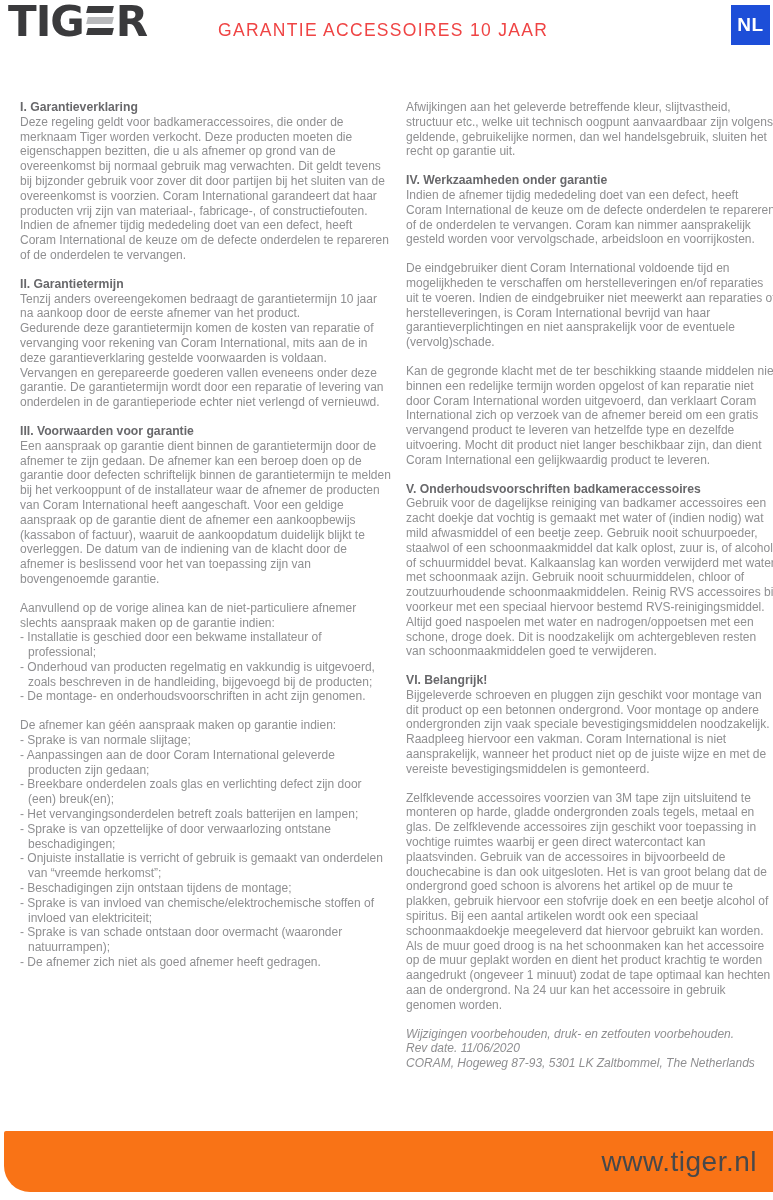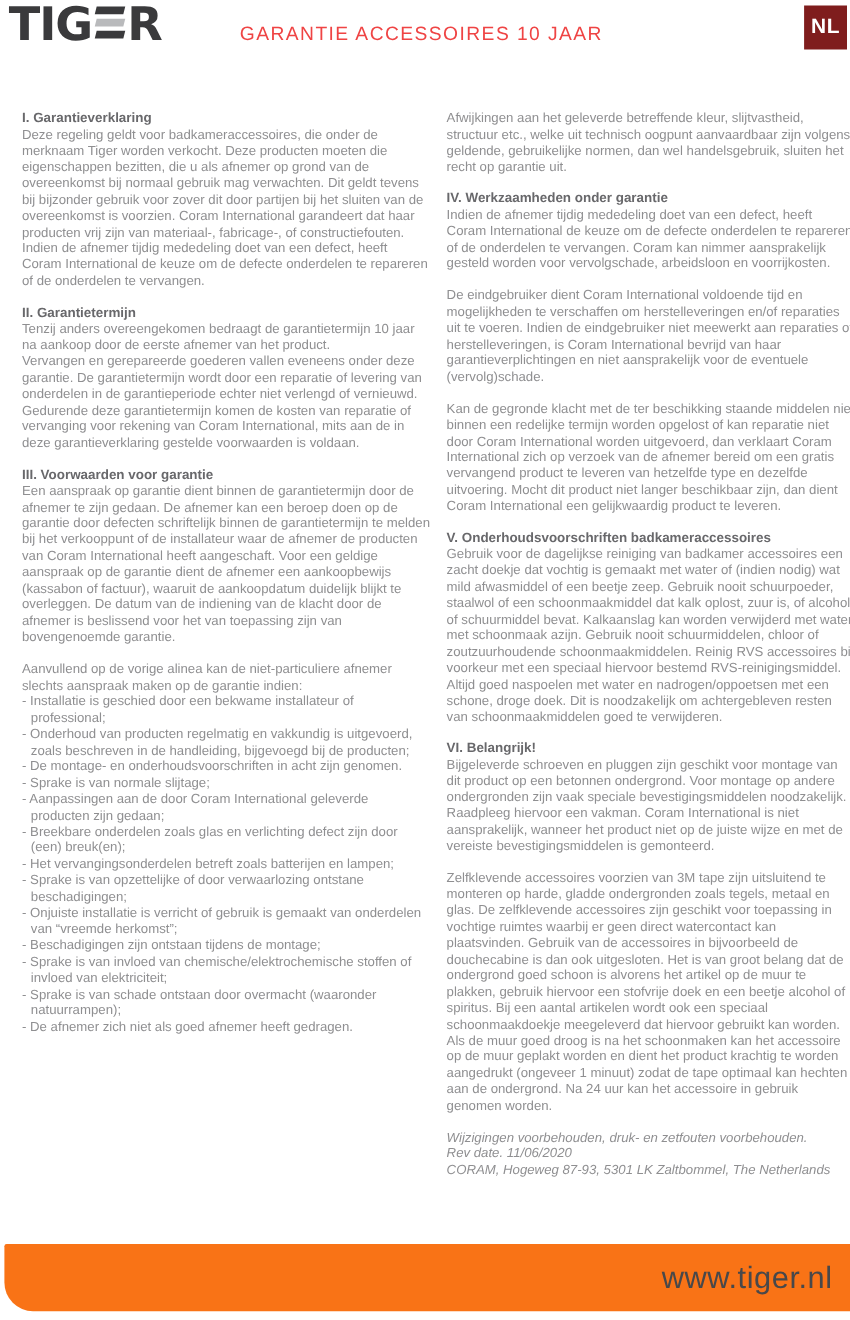--- a/index.html
+++ b/index.html
@@ -11,21 +11,21 @@
   .logo{position:absolute;left:8px;top:1px;color:#3a3a3c;
     font-family:"DejaVu Sans",sans-serif;font-weight:800;font-size:42px;
     letter-spacing:-1px;line-height:1;text-align:right;}
   .logo-e{display:inline-block;width:26px;height:30px;position:relative;margin:0 3px;}
   .logo-e .bar{position:absolute;left:0;width:100%;height:7px;background:#3a3a3c;transform:skewX(-14deg);}
   .logo-e .b1{top:0;}
   .logo-e .b2{top:11px;background:#b9babc;}
   .logo-e .b3{top:22px;}
   .doc-title{position:absolute;left:218px;top:20px;margin:0;
     font-size:17.5px;font-weight:400;color:#ef4444;letter-spacing:1.3px;white-space:nowrap;}
-  .nl-badge{position:absolute;right:3px;top:5px;width:39px;height:40px;background:#7f1d1d;
+  .nl-badge{position:absolute;right:3px;top:5px;width:39px;height:40px;background:#1d4ed8;
     color:#ffffff;font-weight:700;font-size:19px;display:flex;align-items:center;justify-content:center;
     letter-spacing:0.5px;}
   
   .content{position:absolute;left:20px;top:84px;width:757px;display:flex;gap:15px;
     font-size:12px;line-height:14.8px;color:#8f8f91;margin-top:16px;}
   .col{width:371px;}
   .sec{margin:0 0 14px 0;}
   h3{margin:0;font-size:12.2px;line-height:14.8px;font-weight:700;color:#68686b;}
   p{margin:0;}
   .gap{margin-top:14px;}
@@ -52,33 +52,34 @@
 
   <div class="col">
     <div class="sec">
       <h3>I. Garantieverklaring</h3>
       <p>Deze regeling geldt voor badkameraccessoires, die onder de merknaam Tiger worden verkocht. Deze producten moeten die eigenschappen bezitten, die u als afnemer op grond van de overeenkomst bij normaal gebruik mag verwachten. Dit geldt tevens bij bijzonder gebruik voor zover dit door partijen bij het sluiten van de overeenkomst is voorzien. Coram International garandeert dat haar producten vrij zijn van materiaal-, fabricage-, of constructiefouten. Indien de afnemer tijdig mededeling doet van een defect, heeft Coram International de keuze om de defecte onderdelen te repareren of de onderdelen te vervangen.</p>
     </div>
 
     <div class="sec">
       <h3>II. Garantietermijn</h3>
       <p>Tenzij anders overeengekomen bedraagt de garantietermijn 10 jaar na aankoop door de eerste afnemer van het product.</p>
+      <p>Gedurende deze garantietermijn komen de kosten van reparatie of vervanging voor rekening van Coram International, mits aan de in deze garantieverklaring gestelde voorwaarden is voldaan.</p>
       <p>Vervangen en gerepareerde goederen vallen eveneens onder deze garantie. De garantietermijn wordt door een reparatie of levering van onderdelen in de garantieperiode echter niet verlengd of vernieuwd.</p>
-      <p>Gedurende deze garantietermijn komen de kosten van reparatie of vervanging voor rekening van Coram International, mits aan de in deze garantieverklaring gestelde voorwaarden is voldaan.</p>
     </div>
 
     <div class="sec">
       <h3>III. Voorwaarden voor garantie</h3>
       <p>Een aanspraak op garantie dient binnen de garantietermijn door de afnemer te zijn gedaan. De afnemer kan een beroep doen op de garantie door defecten schriftelijk binnen de garantietermijn te melden bij het verkooppunt of de installateur waar de afnemer de producten van Coram International heeft aangeschaft. Voor een geldige aanspraak op de garantie dient de afnemer een aankoopbewijs (kassabon of factuur), waaruit de aankoopdatum duidelijk blijkt te overleggen. De datum van de indiening van de klacht door de afnemer is beslissend voor het van toepassing zijn van bovengenoemde garantie.</p>
       <p class="gap">Aanvullend op de vorige alinea kan de niet-particuliere afnemer slechts aanspraak maken op de garantie indien:</p>
       <ul class="dash">
         <li>Installatie is geschied door een bekwame installateur of professional;</li>
         <li>Onderhoud van producten regelmatig en vakkundig is uitgevoerd, zoals beschreven in de handleiding, bijgevoegd bij de producten;</li>
         <li>De montage- en onderhoudsvoorschriften in acht zijn genomen.</li>
       </ul>
+      <p class="gap">De afnemer kan géén aanspraak maken op garantie indien:</p>
       <ul class="dash">
         <li>Sprake is van normale slijtage;</li>
         <li>Aanpassingen aan de door Coram International geleverde producten zijn gedaan;</li>
         <li>Breekbare onderdelen zoals glas en verlichting defect zijn door (een) breuk(en);</li>
         <li>Het vervangingsonderdelen betreft zoals batterijen en lampen;</li>
         <li>Sprake is van opzettelijke of door verwaarlozing ontstane beschadigingen;</li>
         <li>Onjuiste installatie is verricht of gebruik is gemaakt van onderdelen van “vreemde herkomst”;</li>
         <li>Beschadigingen zijn ontstaan tijdens de montage;</li>
         <li>Sprake is van invloed van chemische/elektrochemische stoffen of invloed van elektriciteit;</li>
         <li>Sprake is van schade ontstaan door overmacht (waaronder natuurrampen);</li>

